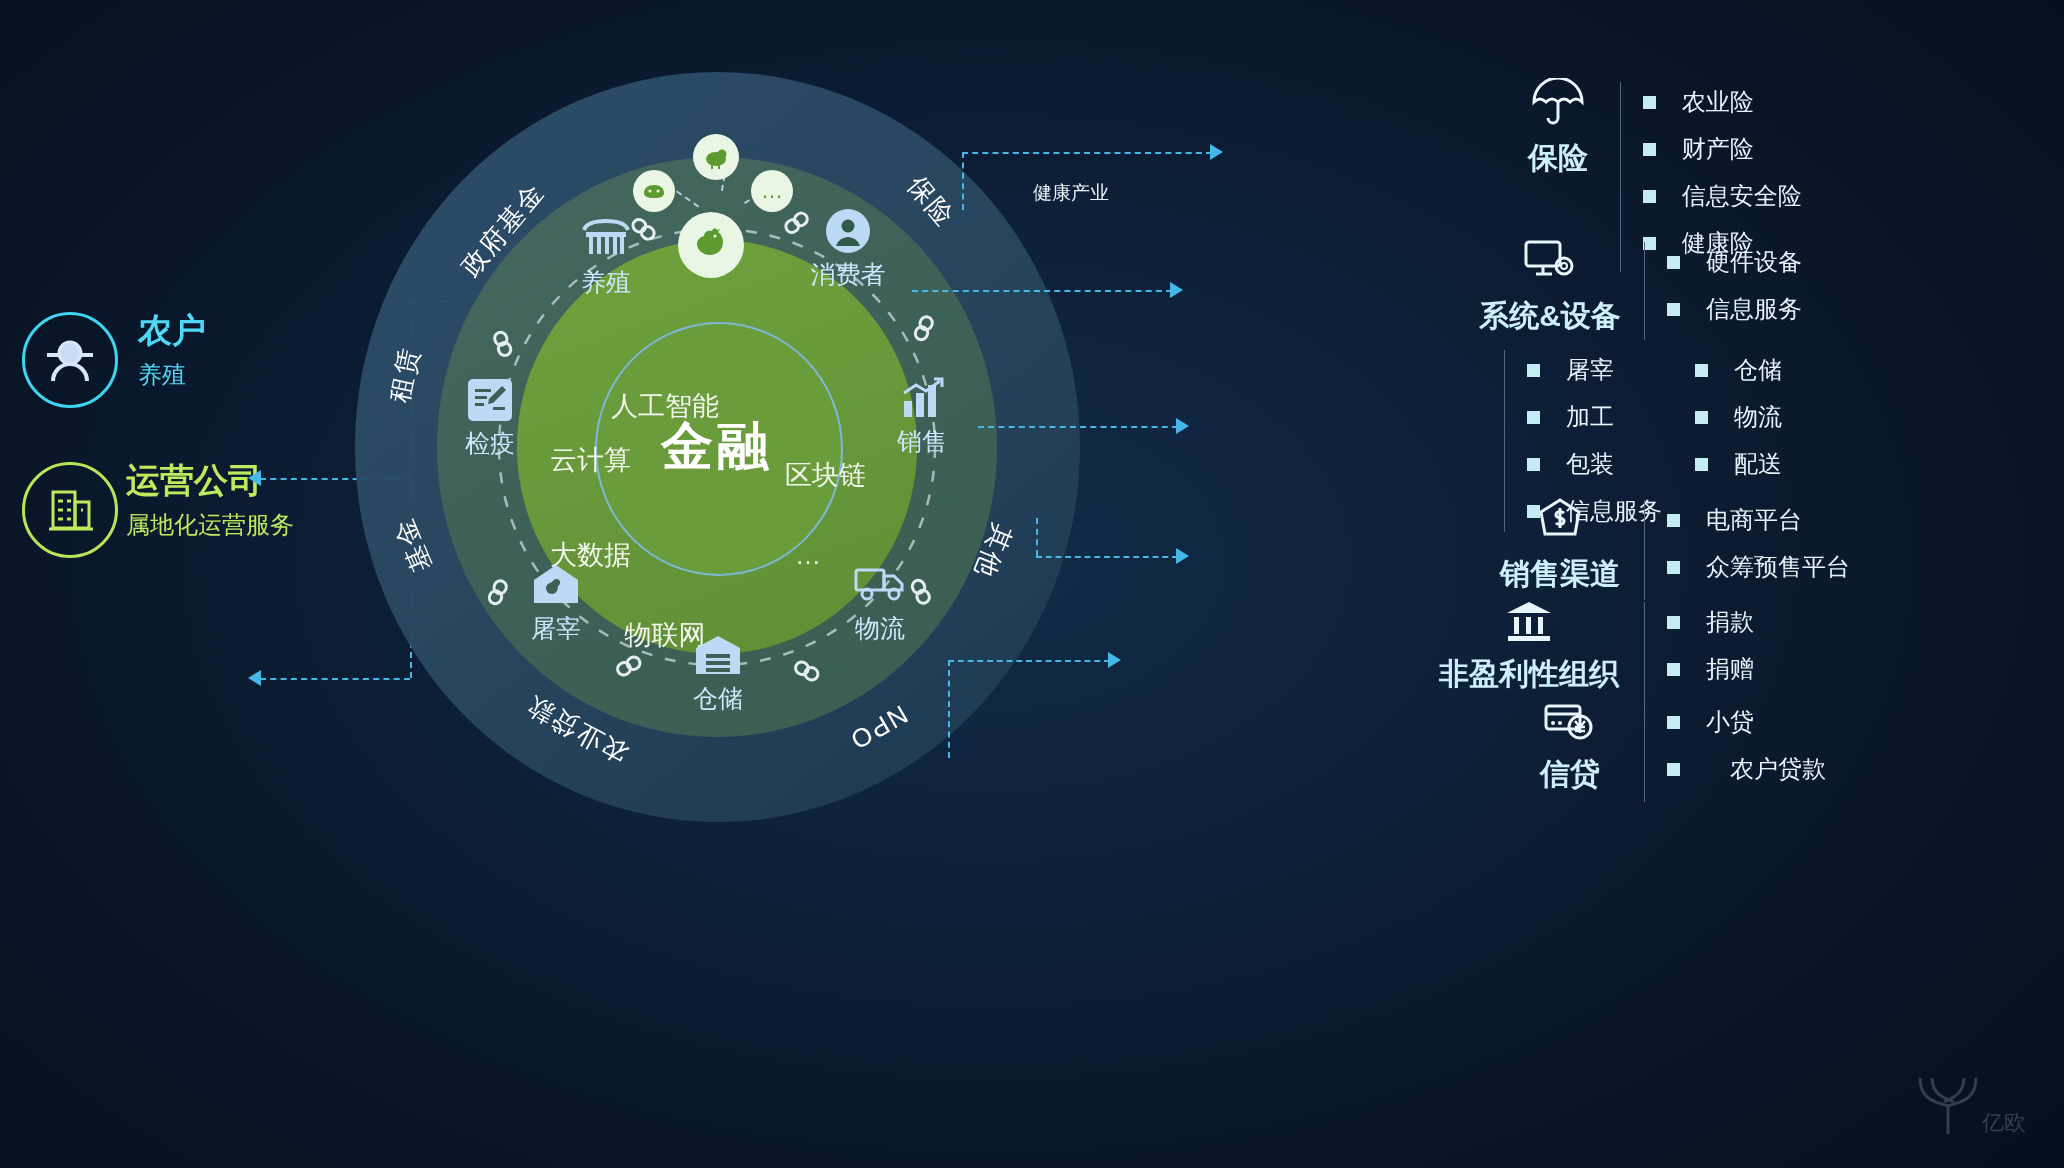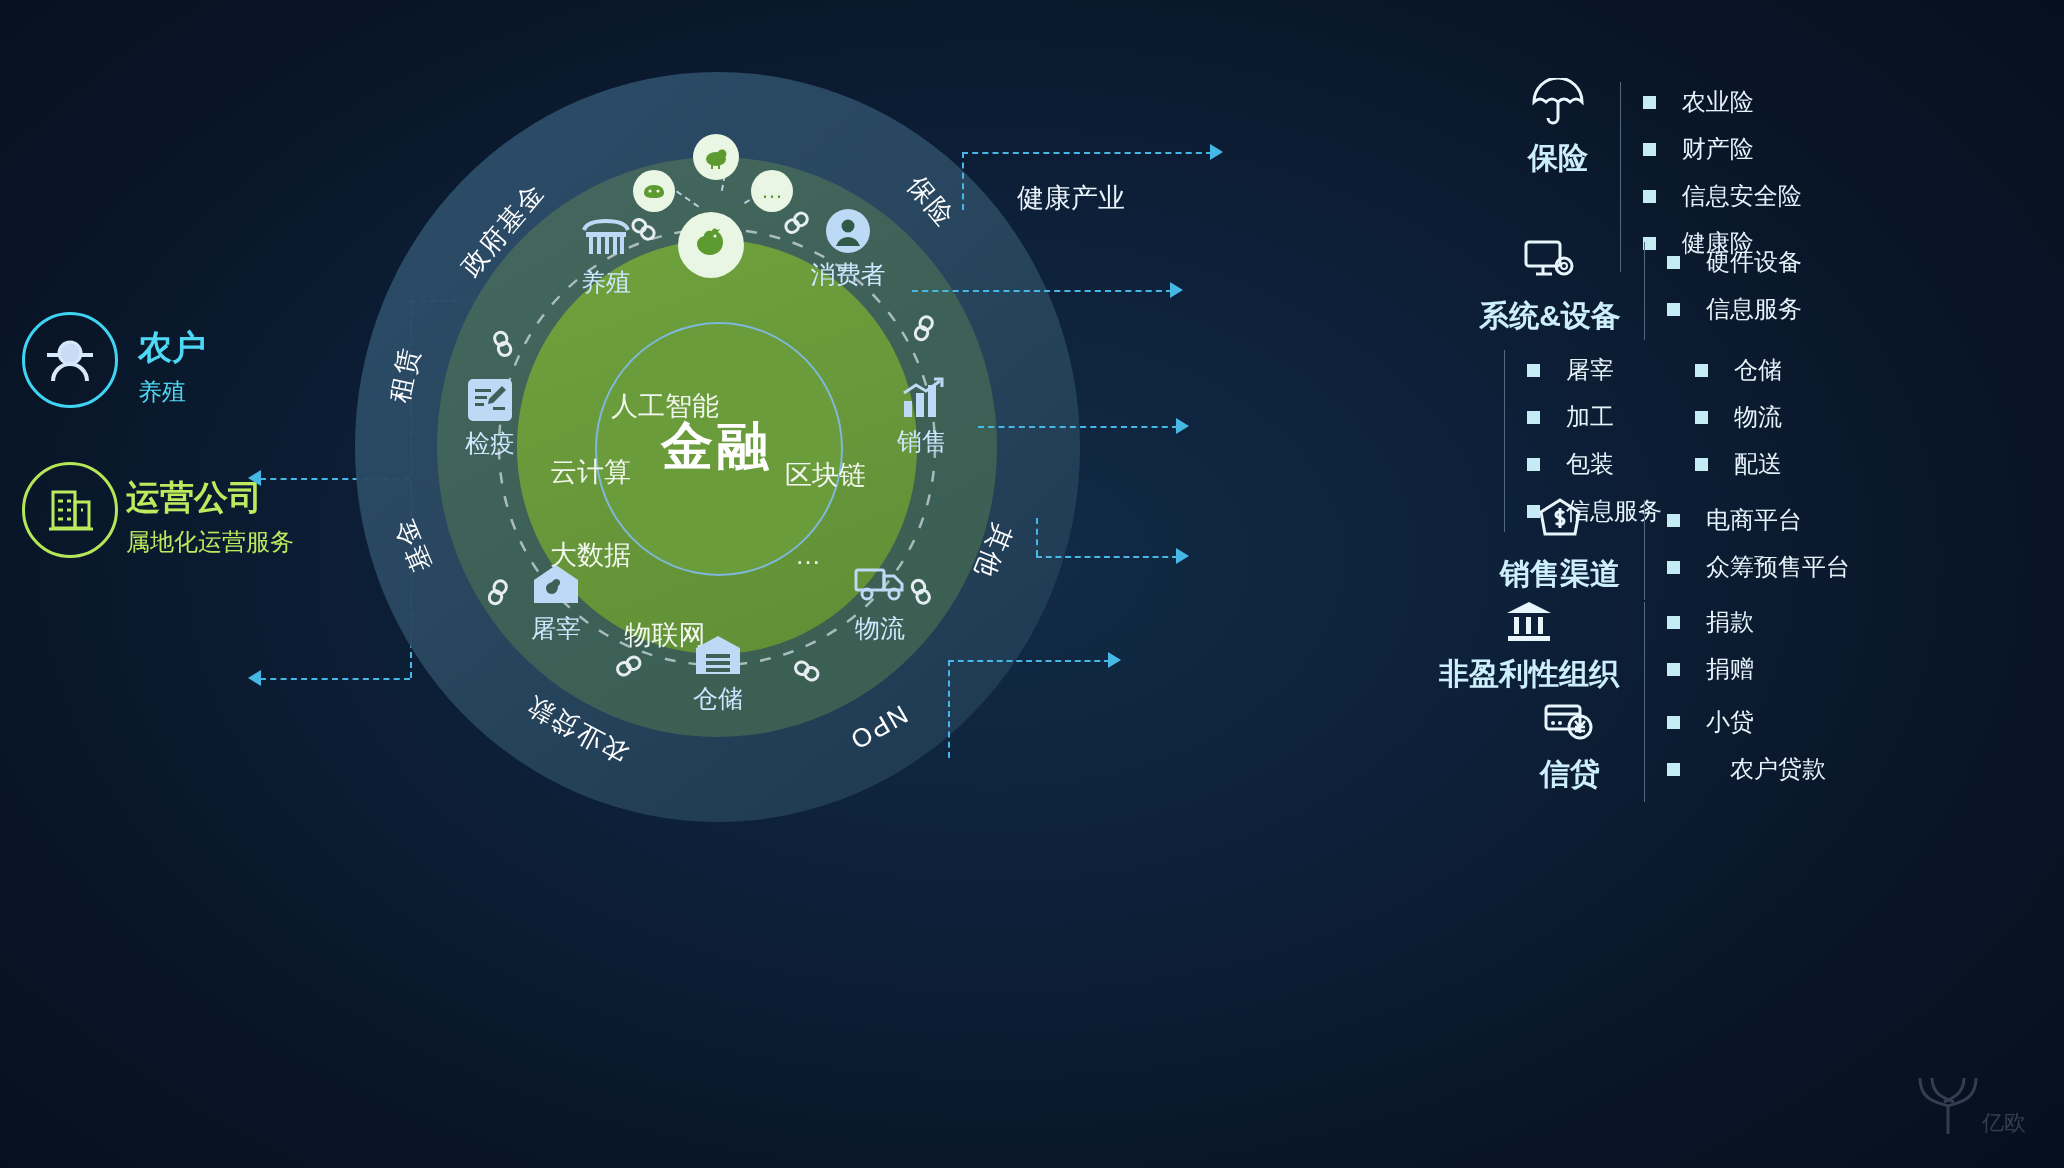--- a/index.html
+++ b/index.html
@@ -31,21 +31,21 @@
   }
   .core-label{
     position:absolute;left:240px;top:250px;width:244px;height:250px;
     display:flex;align-items:center;justify-content:center;
     color:#ffffff;font-size:52px;font-weight:bold;letter-spacing:4px;
   }
 
   
   .tech{position:absolute;color:#f2f7ee;font-size:27px;white-space:nowrap;}
   .tech.ai{left:310px;top:316px;transform:translateX(-50%);}
-  .tech.cloud{left:195px;top:382px;}
+  .tech.cloud{left:195px;top:370px;}
   .tech.chain{left:430px;top:385px;}
   .tech.bigdata{left:195px;top:465px;}
   .tech.dots{left:440px;top:468px;font-size:26px;}
   .tech.iot{left:310px;top:545px;transform:translateX(-50%);}
 
   
   .node{position:absolute;text-align:center;color:#cfe6ff;font-size:25px;white-space:nowrap;}
   .node .ico{display:block;margin:0 auto 4px;width:52px;height:46px;}
   .node-breed{left:196px;top:144px;width:110px;}
   .node-consumer{left:438px;top:136px;width:110px;}
@@ -60,30 +60,30 @@
   .ol-gov{left:92px;top:140px;transform:rotate(-50deg);}
   .ol-lease{left:22px;top:285px;transform:rotate(-78deg);}
   .ol-fund{left:30px;top:455px;transform:rotate(-113deg);}
   .ol-loan{left:166px;top:640px;transform:rotate(-152deg);}
   .ol-npo{left:492px;top:640px;transform:rotate(150deg);}
   .ol-other{left:610px;top:462px;transform:rotate(112deg);}
   .ol-ins{left:548px;top:112px;transform:rotate(50deg);}
 
   .health-title{
     position:absolute;left:716px;top:108px;transform:translateX(-50%);
-    color:#e9f2fb;font-size:27px;white-space:nowrap;
+    color:#e9f2fb;font-size:19px;white-space:nowrap;
   }
 
   
   .bubble{position:absolute;border-radius:50%;background:#eaf6e4;
           display:flex;align-items:center;justify-content:center;}
   .dashline{position:absolute;border-top:2px dashed #b9cfe0;}
 
   
-  .actor{position:absolute;display:flex;align-items:flex-end;gap:20px;}
+  .actor{position:absolute;display:flex;align-items:flex-start;gap:20px;}
   .actor-circle{
     width:96px;height:96px;border-radius:50%;
     display:flex;align-items:center;justify-content:center;box-sizing:border-box;
   }
   .c-cyan{border:3px solid #3fd4f2;}
   .c-lime{border:3px solid #b5e657;}
   .actor-title{font-size:34px;font-weight:bold;line-height:1.1;}
   .actor-sub{font-size:24px;margin-top:10px;font-weight:normal;}
   .t-cyan{color:#4fd8f5;}
   .t-lime{color:#bdeb5e;}

